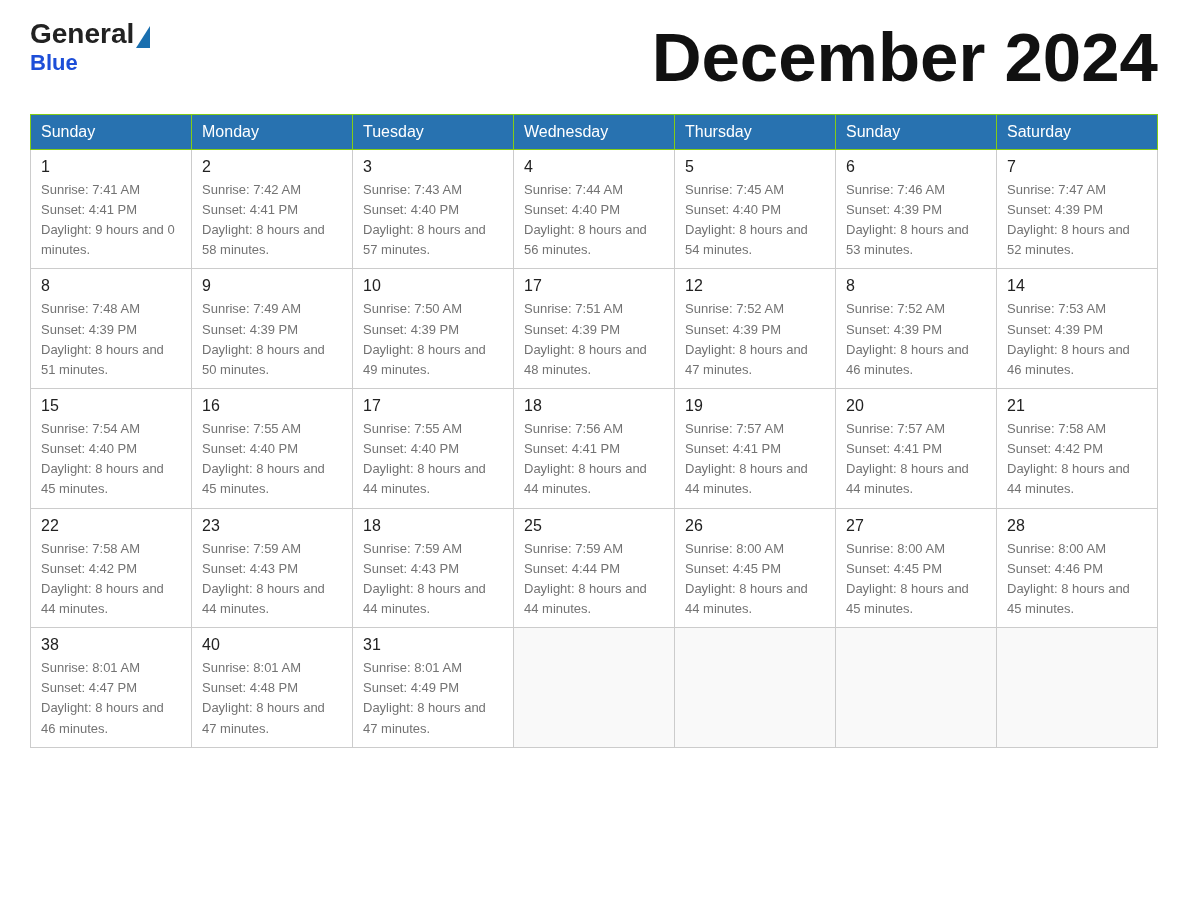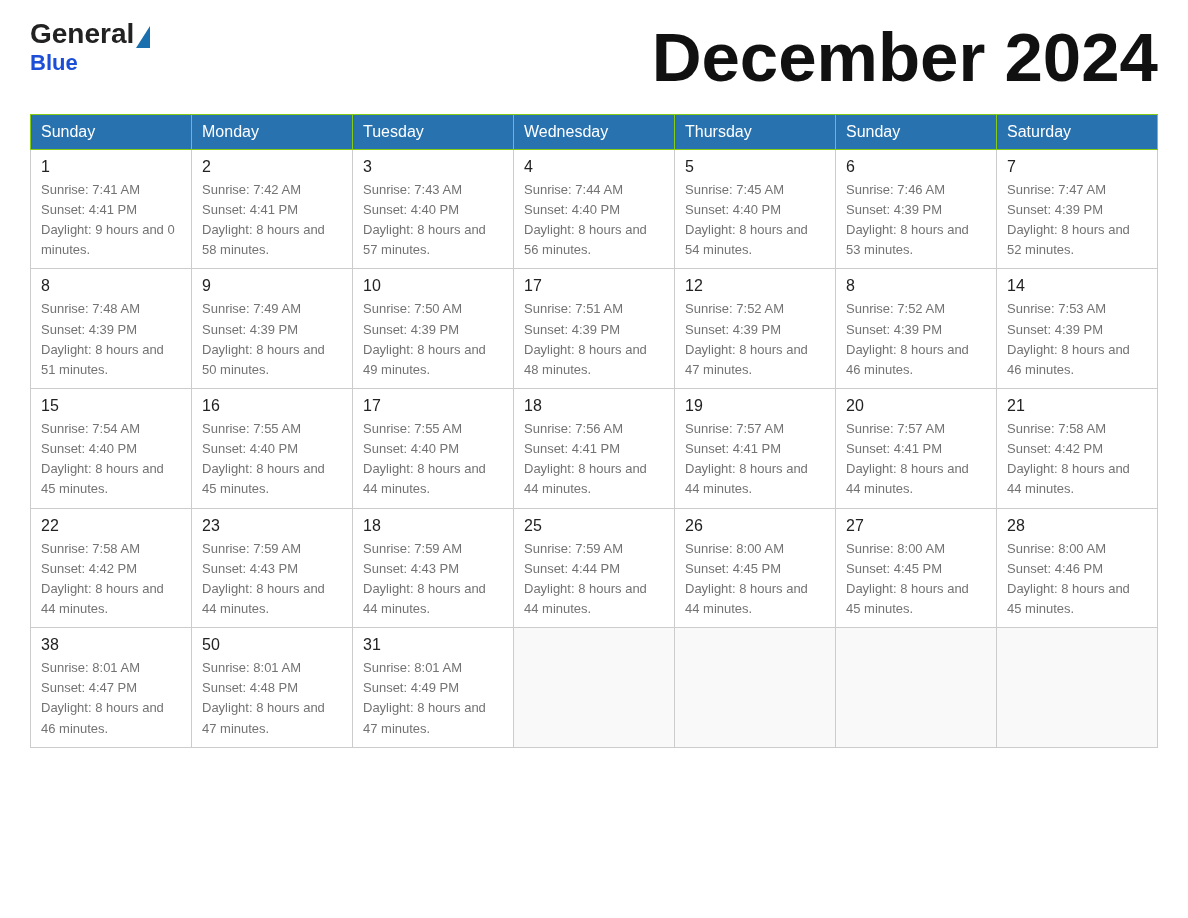--- a/index.html
+++ b/index.html
@@ -251,21 +251,21 @@
           <span class="day-num">28</span>
           <div class="day-info">Sunrise: 8:00 AM<br>Sunset: 4:46 PM<br>Daylight: 8 hours and 45 minutes.</div>
         </td>
       </tr>
       <tr class="week-row-border">
         <td>
           <span class="day-num">38</span>
           <div class="day-info">Sunrise: 8:01 AM<br>Sunset: 4:47 PM<br>Daylight: 8 hours and 46 minutes.</div>
         </td>
         <td>
-          <span class="day-num">50</span>
+          <span class="day-num">40</span>
           <div class="day-info">Sunrise: 8:01 AM<br>Sunset: 4:48 PM<br>Daylight: 8 hours and 47 minutes.</div>
         </td>
         <td>
           <span class="day-num">31</span>
           <div class="day-info">Sunrise: 8:01 AM<br>Sunset: 4:49 PM<br>Daylight: 8 hours and 47 minutes.</div>
         </td>
         <td class="empty"></td>
         <td class="empty"></td>
         <td class="empty"></td>
         <td class="empty"></td>

